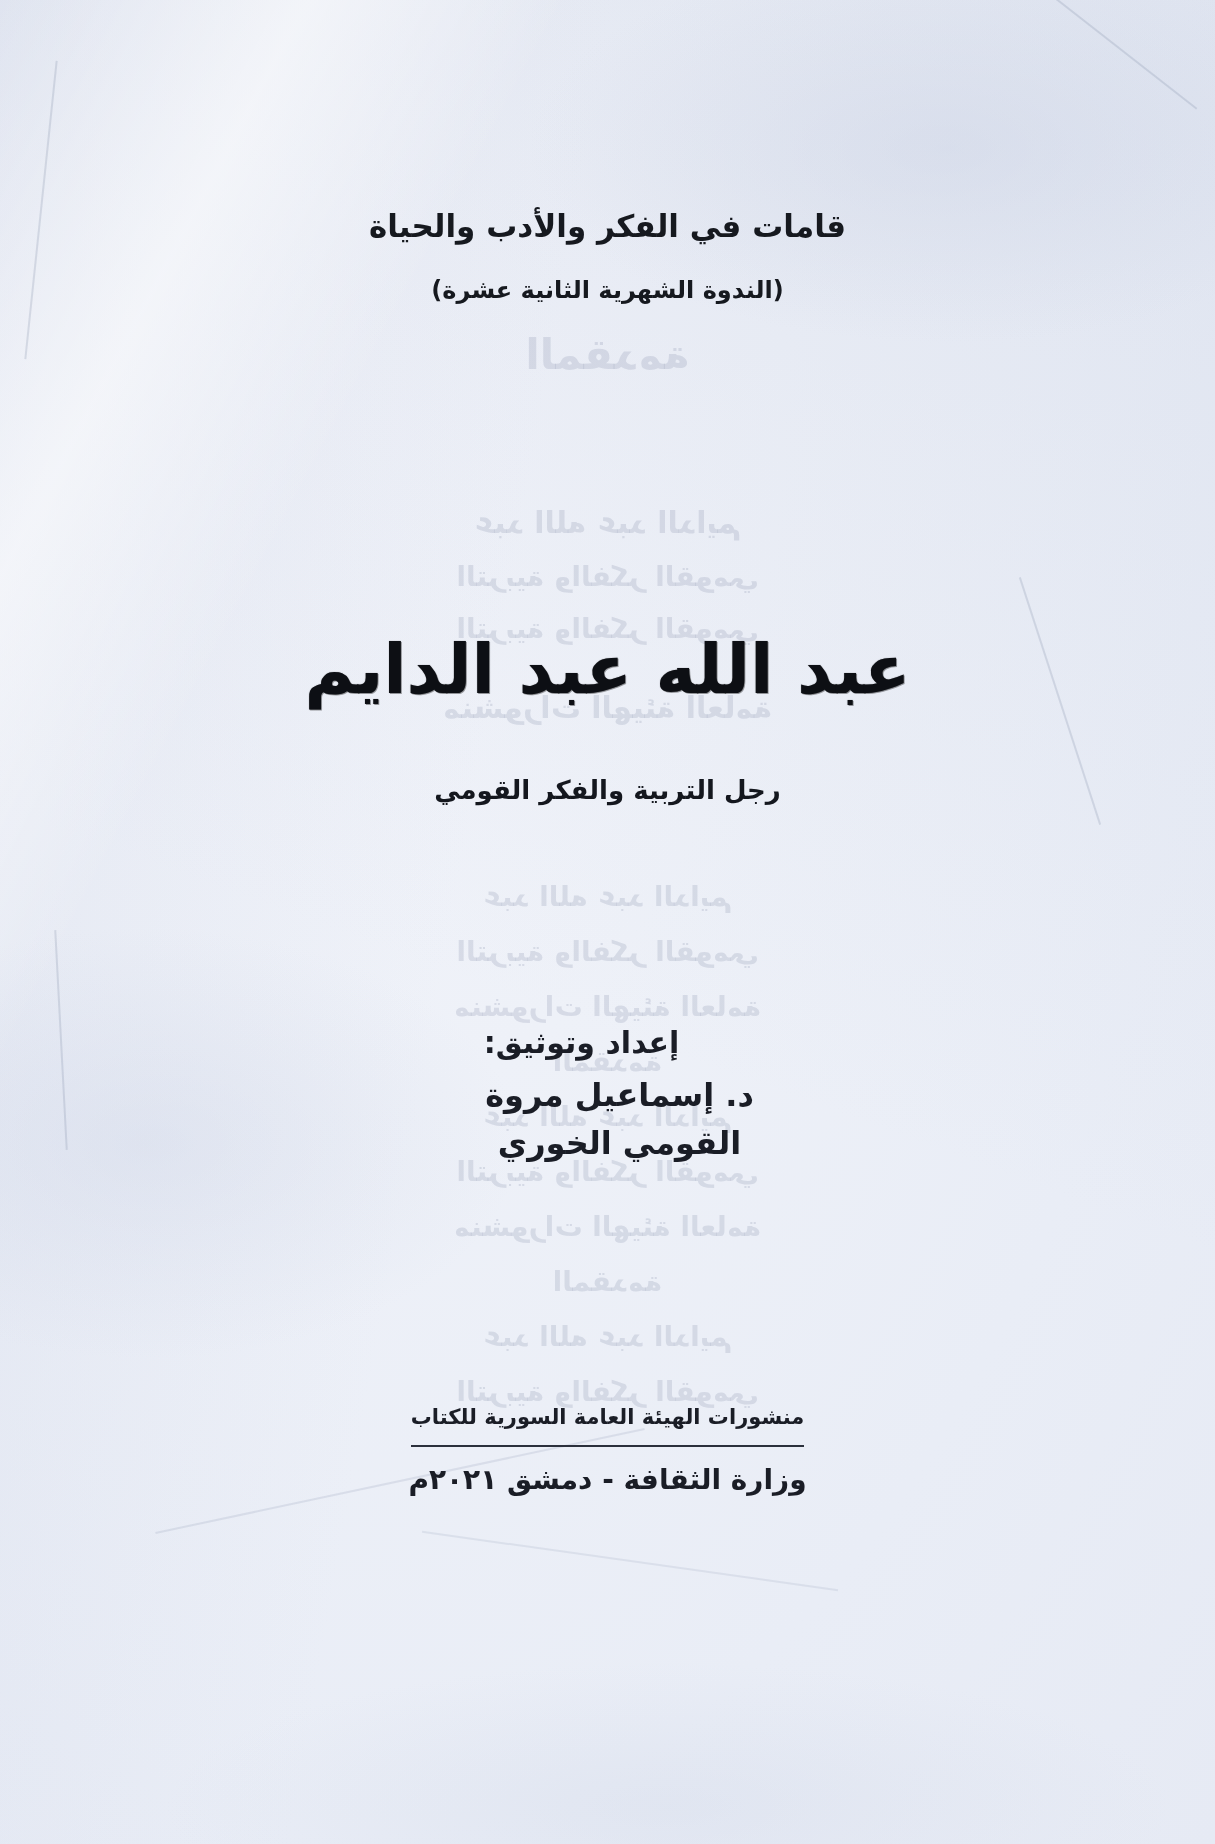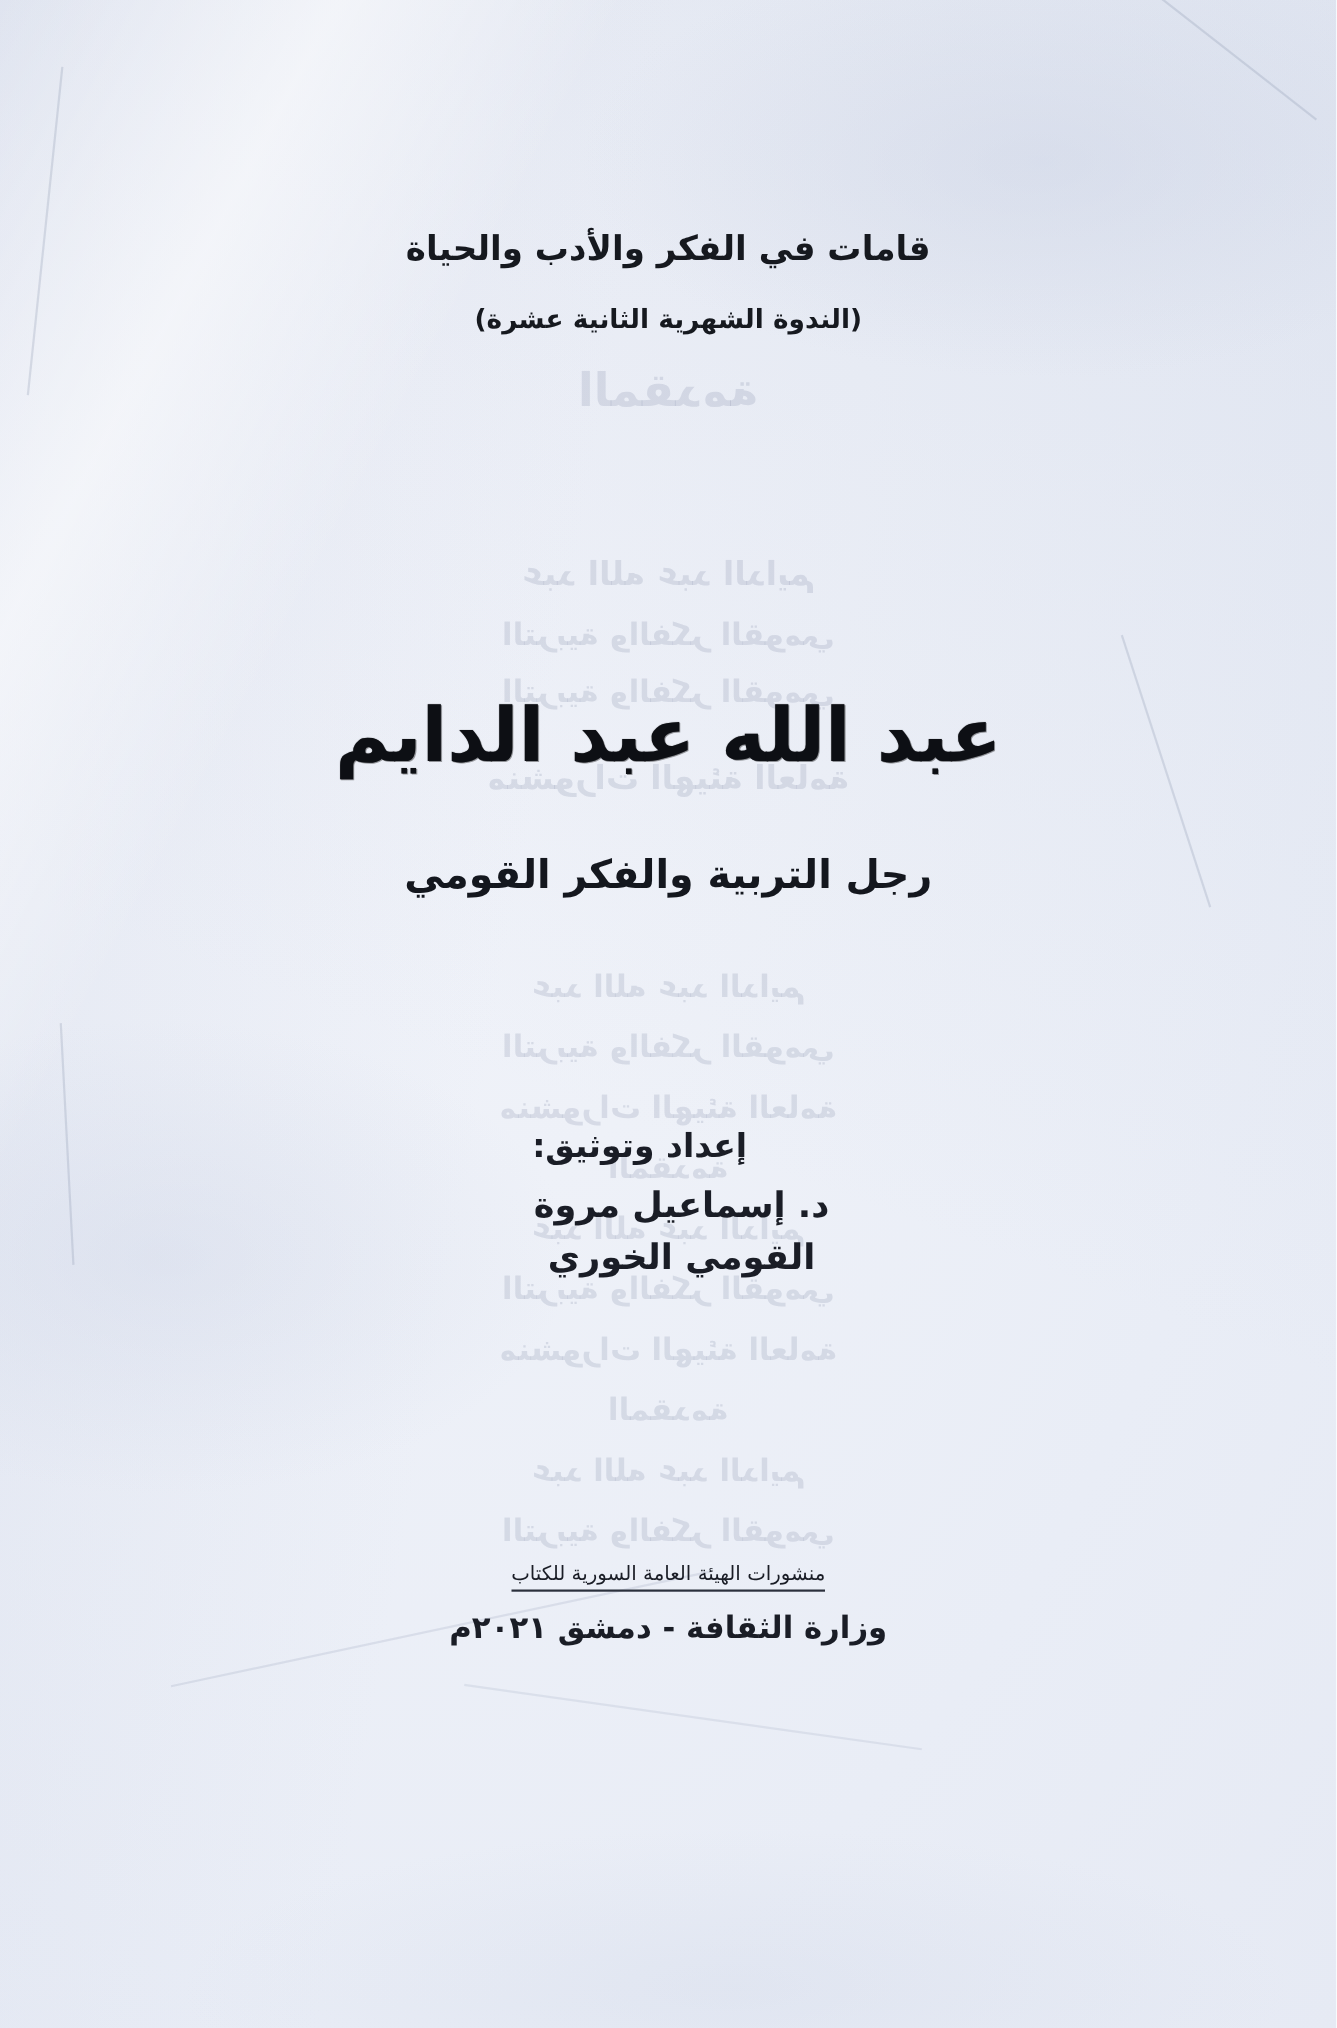--- a/index.html
+++ b/index.html
@@ -86,21 +86,21 @@
     color: #0d0f14;
     letter-spacing: -1px;
     text-shadow: 0 0 1px rgba(0,0,0,0.55), 1px 1px 0 rgba(0,0,0,0.35);
   }
   .subtitle {
     position: absolute;
     top: 775px;
     left: 0;
     right: 0;
     text-align: center;
-    font-size: 36px;
+    font-size: 26px;
     font-weight: bold;
     color: #14171e;
   }
 
   .credits {
     position: absolute;
     top: 1025px;
     left: 0;
     right: 0;
     text-align: center;
@@ -120,24 +120,24 @@
   }
 
   .publisher {
     position: absolute;
     left: 0;
     right: 0;
     bottom: 348px;
     text-align: center;
   }
   .pub-line1 {
-    font-size: 18px;
-    font-weight: normal;
+    font-size: 21px;
+    font-weight: bold;
     display: inline-block;
-    padding-bottom: 4px;
+    padding-bottom: 16px;
     border-bottom: 2px solid #2b303c;
   }
   .pub-line2 {
     font-size: 28px;
     font-weight: bold;
     margin-top: 16px;
     letter-spacing: 1px;
   }
 </style>
 </head>

